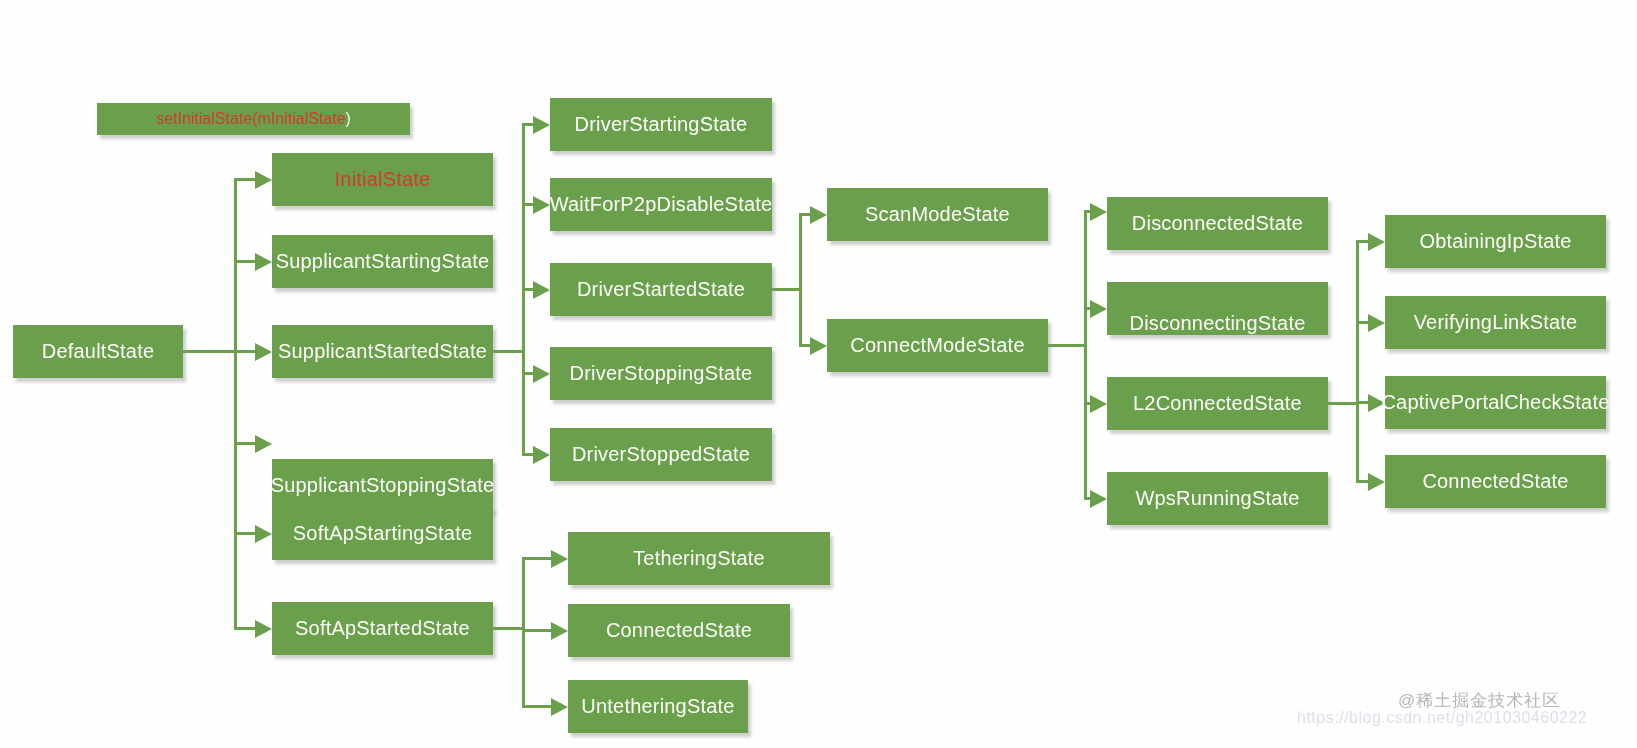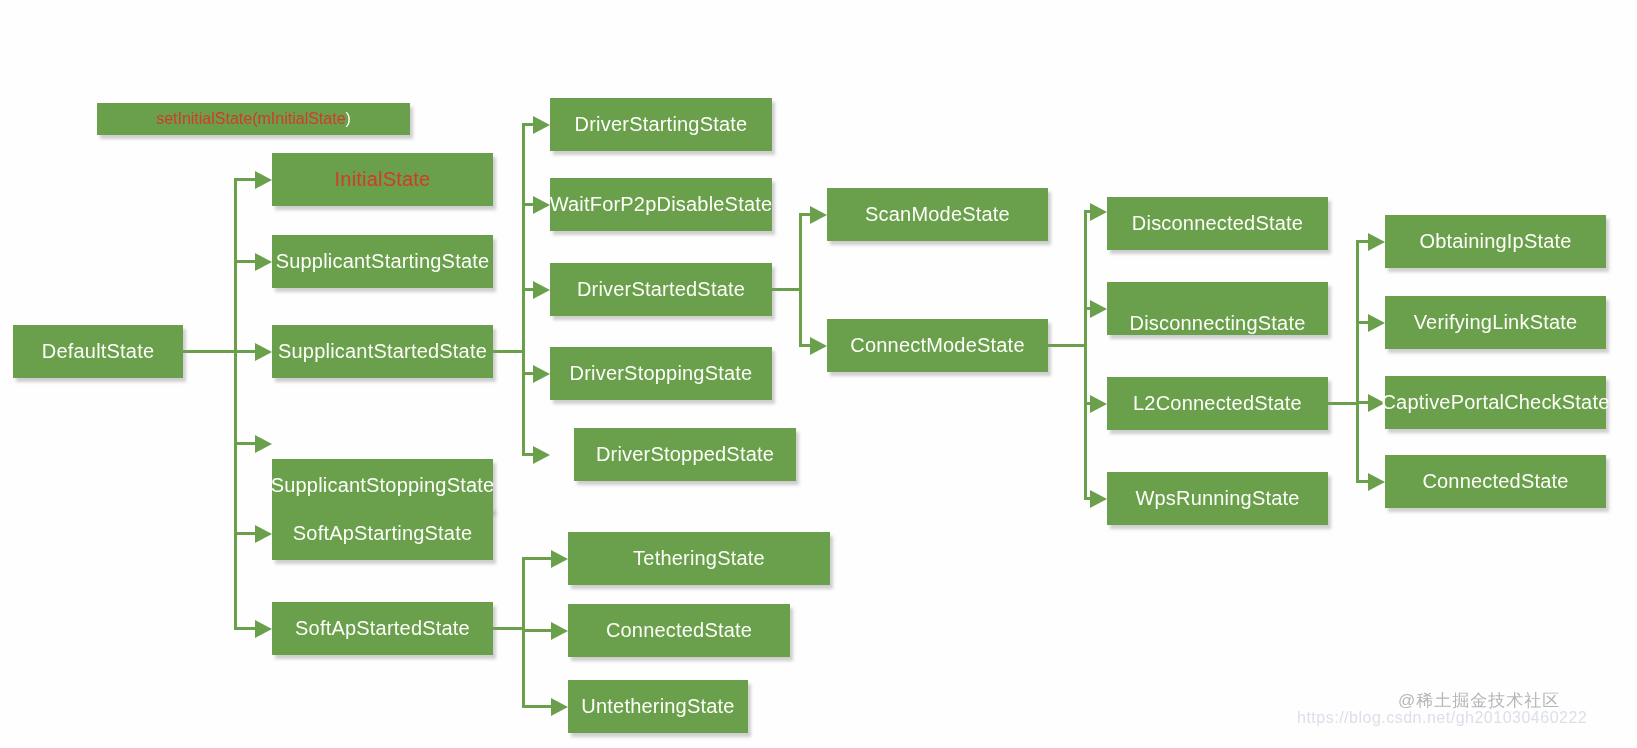--- a/index.html
+++ b/index.html
@@ -161,21 +161,21 @@
       </div>
       <div class="node" style="left: 550px; top: 178px; width: 222px; height: 53px;">
         <span>WaitForP2pDisableState</span>
       </div>
       <div class="node" style="left: 550px; top: 263px; width: 222px; height: 53px;">
         <span>DriverStartedState</span>
       </div>
       <div class="node" style="left: 550px; top: 347px; width: 222px; height: 53px;">
         <span>DriverStoppingState</span>
       </div>
-      <div class="node" style="left: 550px; top: 428px; width: 222px; height: 53px; margin-left: 24px;">
+      <div class="node" style="left: 550px; top: 428px; width: 222px; height: 53px;">
         <span>DriverStoppedState</span>
       </div>
       <div class="node" style="left: 568px; top: 532px; width: 262px; height: 53px;">
         <span>TetheringState</span>
       </div>
       <div class="node" style="left: 568px; top: 604px; width: 222px; height: 53px;">
         <span>ConnectedState</span>
       </div>
       <div class="node" style="left: 568px; top: 680px; width: 180px; height: 53px;">
         <span>UntetheringState</span>

